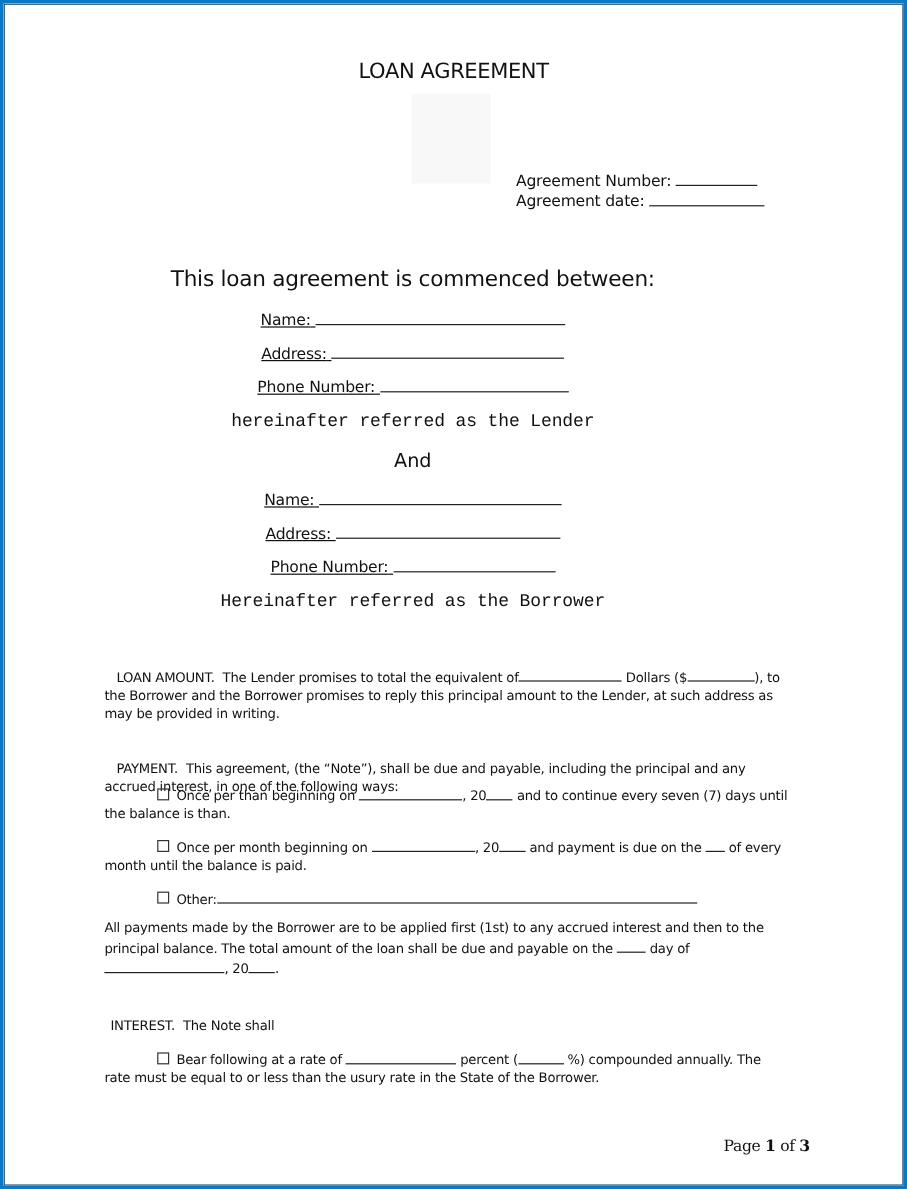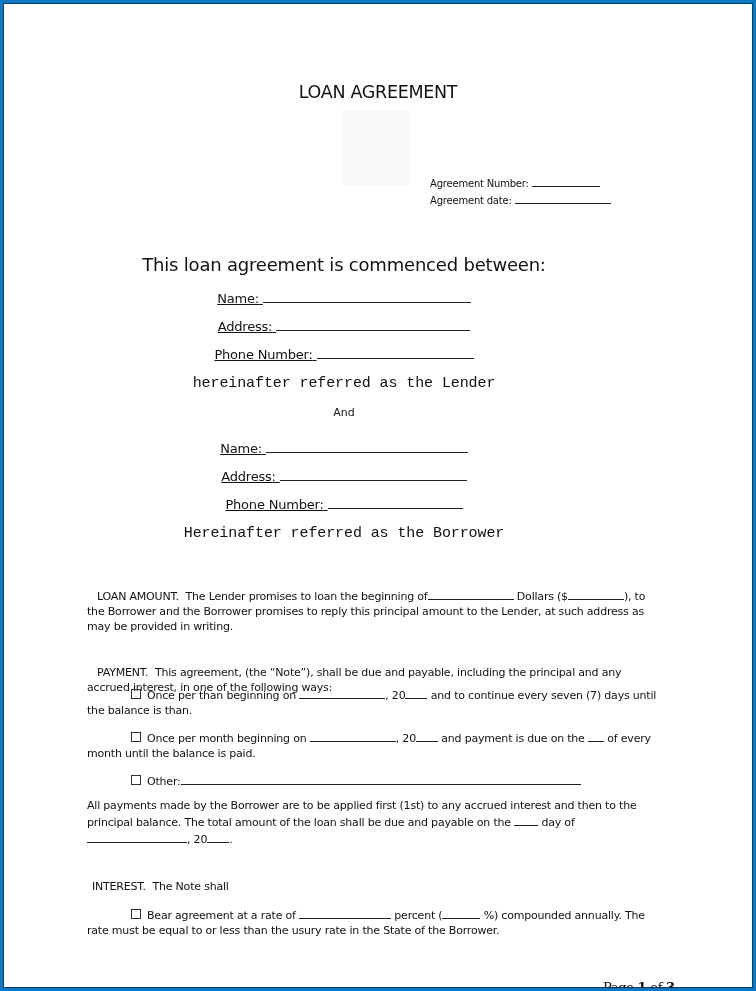--- a/index.html
+++ b/index.html
@@ -5,24 +5,24 @@
     html, body { margin: 0; padding: 0; }
     body {
       width: 756px; height: 991px; box-sizing: border-box;
       background: #ffffff;
       border: 3px solid #0a78c2;
       box-shadow: inset 0 0 0 1px #0a3c64;
       position: relative; overflow: hidden;
       font-family: "DejaVu Sans", sans-serif;
       color: #111;
     }
-    .abs { position: absolute; white-space: nowrap; margin-top: 32px; }
+    .abs { position: absolute; white-space: nowrap; }
     .title { left: 0; width: 750px; top: 47px; text-align: center; font-size: 17.5px; letter-spacing: -0.3px; }
     .ghost { left: 340px; top: 75px; width: 66px; height: 75px; background: #f8f8f8; }
-    .meta { left: 427px; font-size: 10px; letter-spacing: -0.2px; }
+    .meta { left: 427px; font-size: 13px; letter-spacing: -0.2px; }
     .blank { display: inline-block; border-bottom: 1px solid #222; height: 12px; vertical-align: baseline; }
     .center { left: 0; width: 682px; text-align: center; }
     .h-intro { top: 219px; font-size: 18px; letter-spacing: -0.2px; }
     .field { font-size: 13px; letter-spacing: -0.2px; text-decoration: underline; }
     .role { font-size: 15px; letter-spacing: -0.1px; font-family: Liberation Mono, monospace; }
     .para { left: 84px; width: 570px; font-size: 11px; line-height: 15px; letter-spacing: -0.2px; white-space: normal; }
     .indent { padding-left: 10px; }
     .opt-indent { padding-left: 44px; }
     .box { display: inline-block; width: 8px; height: 8px; border: 1px solid #333; margin-right: 6px; vertical-align: 0px; }
     .page { left: 600px; top: 945px; font-family: "DejaVu Serif", serif; font-size: 13px; letter-spacing: -0.3px; }
@@ -52,39 +52,39 @@
 <div class="abs center field" style="top:283px;">
   <span>Address:</span>
   <span class="blank" style="width:194px;"></span>
 </div>
 <div class="abs center field" style="top:311px;">
   <span>Phone Number:</span>
   <span class="blank" style="width:157px;"></span>
 </div>
 <div class="abs center role" style="top:340px;">hereinafter referred as the Lender</div>
 
-<div class="abs center" style="top:371px; font-size:11px;">And</div>
+<div class="abs center" style="top:371px; font-size:16px;">And</div>
 
 <div class="abs center field" style="top:405px;">
   <span>Name:</span>
   <span class="blank" style="width:202px;"></span>
 </div>
 <div class="abs center field" style="top:433px;">
   <span>Address:</span>
   <span class="blank" style="width:187px;"></span>
 </div>
 <div class="abs center field" style="top:461px;">
   <span>Phone Number:</span>
   <span class="blank" style="width:135px;"></span>
 </div>
 <div class="abs center role" style="top:490px;">Hereinafter referred as the Borrower</div>
 
 <div class="abs para" style="top:552px;">
   <span class="indent"></span><span>LOAN AMOUNT.</span>&nbsp;
-  <span>The Lender promises to loan the beginning of</span><span class="blank" style="width:86px;"></span>
+  <span>The Lender promises to total the equivalent of</span><span class="blank" style="width:86px;"></span>
   <span>Dollars ($</span><span class="blank" style="width:56px;"></span><span>),</span>
   <span>to the Borrower and the Borrower promises to reply this principal amount to the Lender, at such address as may be provided in writing.</span>
 </div>
 
 <div class="abs para" style="top:630px;">
   <span class="indent"></span><span>PAYMENT.</span>&nbsp;
   <span>This agreement, (the “Note”), shall be due and payable, including the principal and any accrued interest, in one of the following ways:</span>
 </div>
 
 <div class="abs para" style="top:651px;">
@@ -113,21 +113,21 @@
   <span>day of</span>
   <span class="blank" style="width:100px;"></span><span>, 20</span><span class="blank" style="width:22px;"></span><span>.</span>
 </div>
 
 <div class="abs para" style="left:89px; top:844px;">
   <span>INTEREST.</span>&nbsp;
   <span>The Note shall</span>
 </div>
 
 <div class="abs para" style="top:871px;">
-  <span class="opt-indent"></span><span class="box"></span><span>Bear agreement at a rate of</span>
+  <span class="opt-indent"></span><span class="box"></span><span>Bear following at a rate of</span>
   <span class="blank" style="width:92px;"></span>
   <span>percent (</span><span class="blank" style="width:38px;"></span>
   <span>%) compounded annually. The rate must be equal to or less than the usury rate in the State of the Borrower.</span>
 </div>
 
 <div class="abs page">
   <span>Page</span>
   <b>1</b>
   <span>of</span>
   <b>3</b>

